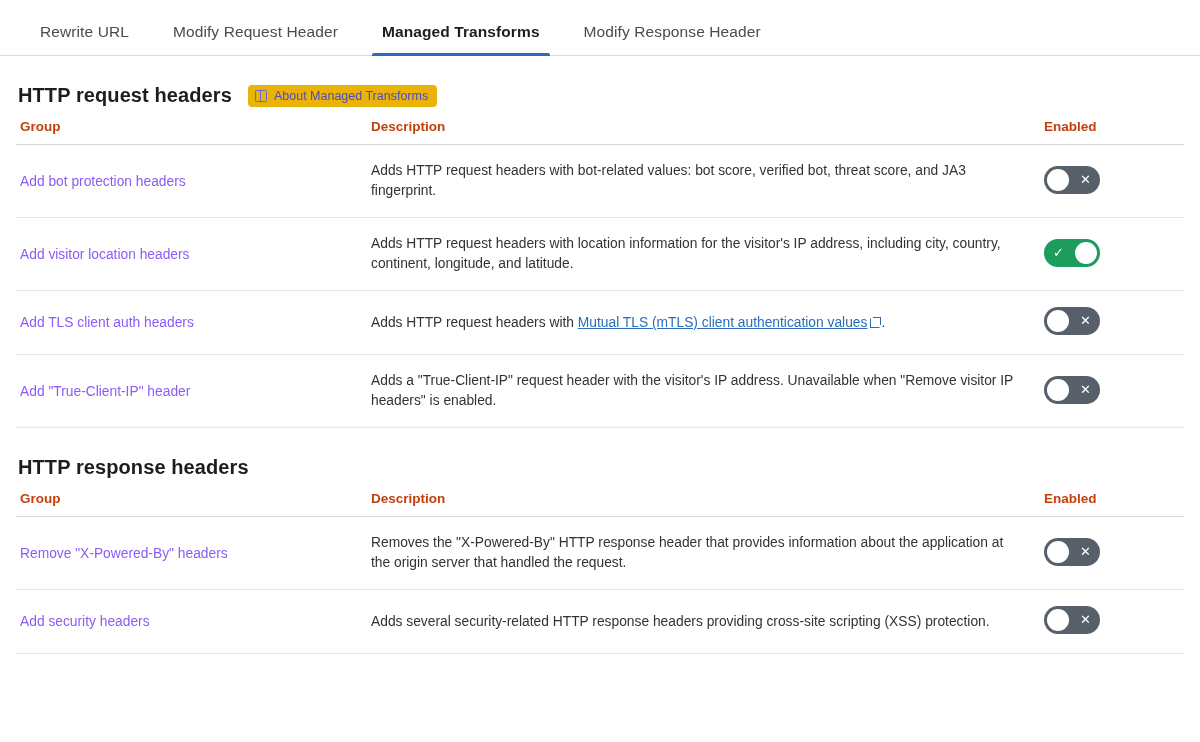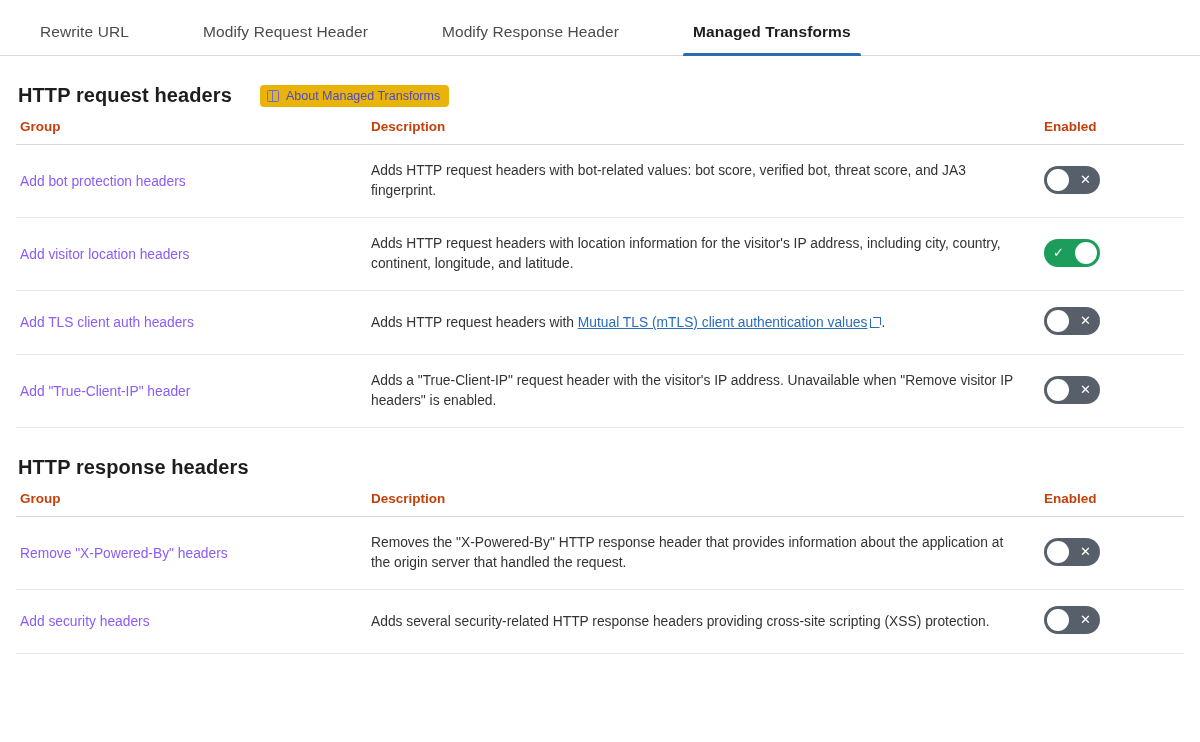--- a/index.html
+++ b/index.html
@@ -14,21 +14,20 @@
     overflow: hidden;
   }
 
   
   .tabbar {
     display: flex;
     align-items: flex-end;
     height: 56px;
     border-bottom: 1px solid #d9d9d9;
     padding-left: 18px;
-    gap: 30px;
   }
   .tab {
     font-size: 15.5px;
     color: #4b4b4b;
     padding: 0 22px 14px 22px;
     position: relative;
     cursor: pointer;
     white-space: nowrap;
     letter-spacing: .1px;
   }
@@ -46,21 +45,21 @@
     background: #2b6cb9;
     border-radius: 2px 2px 0 0;
   }
 
   
   .content { padding: 0 16px; }
 
   .section-head {
     display: flex;
     align-items: center;
-    gap: 28px;
+    gap: 16px;
     margin: 28px 0 12px 2px;
   }
   .section-title {
     font-size: 20px;
     font-weight: bold;
     color: #1d1d1d;
     letter-spacing: .1px;
   }
   .about-pill {
     display: inline-flex;
@@ -194,25 +193,25 @@
 </head>
 <body>
 
 <div class="tabbar">
   <div class="tab">
     <span>Rewrite URL</span>
   </div>
   <div class="tab">
     <span>Modify Request Header</span>
   </div>
+  <div class="tab active">
+    <span>Managed Transforms</span>
+  </div>
   <div class="tab">
     <span>Modify Response Header</span>
-  </div>
-  <div class="tab active">
-    <span>Managed Transforms</span>
   </div>
 </div>
 
 <div class="content">
 
   <div class="section-head">
     <div class="section-title">HTTP request headers</div>
     <div class="about-pill">
       <span class="bookicon"></span>
       <span>About Managed Transforms</span>

